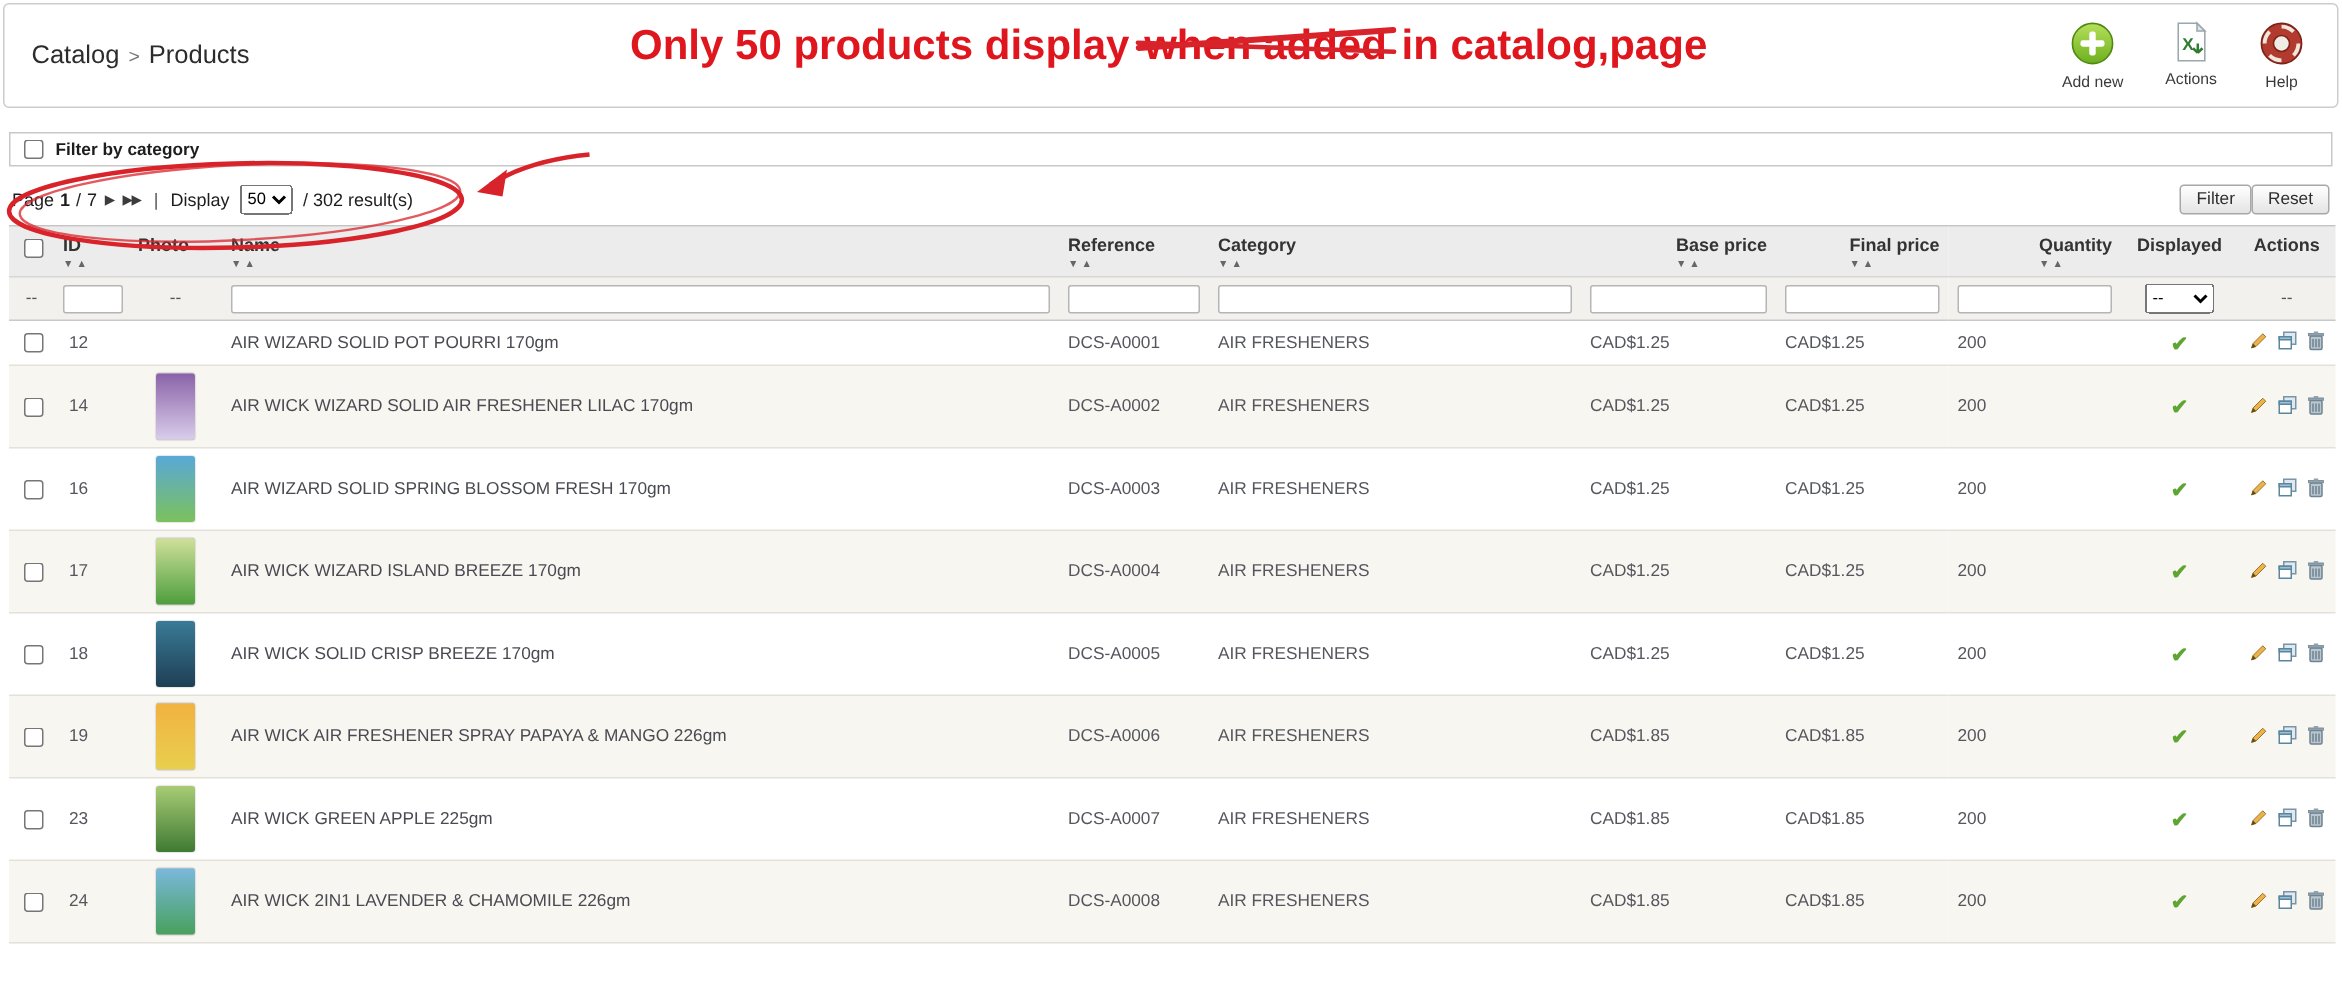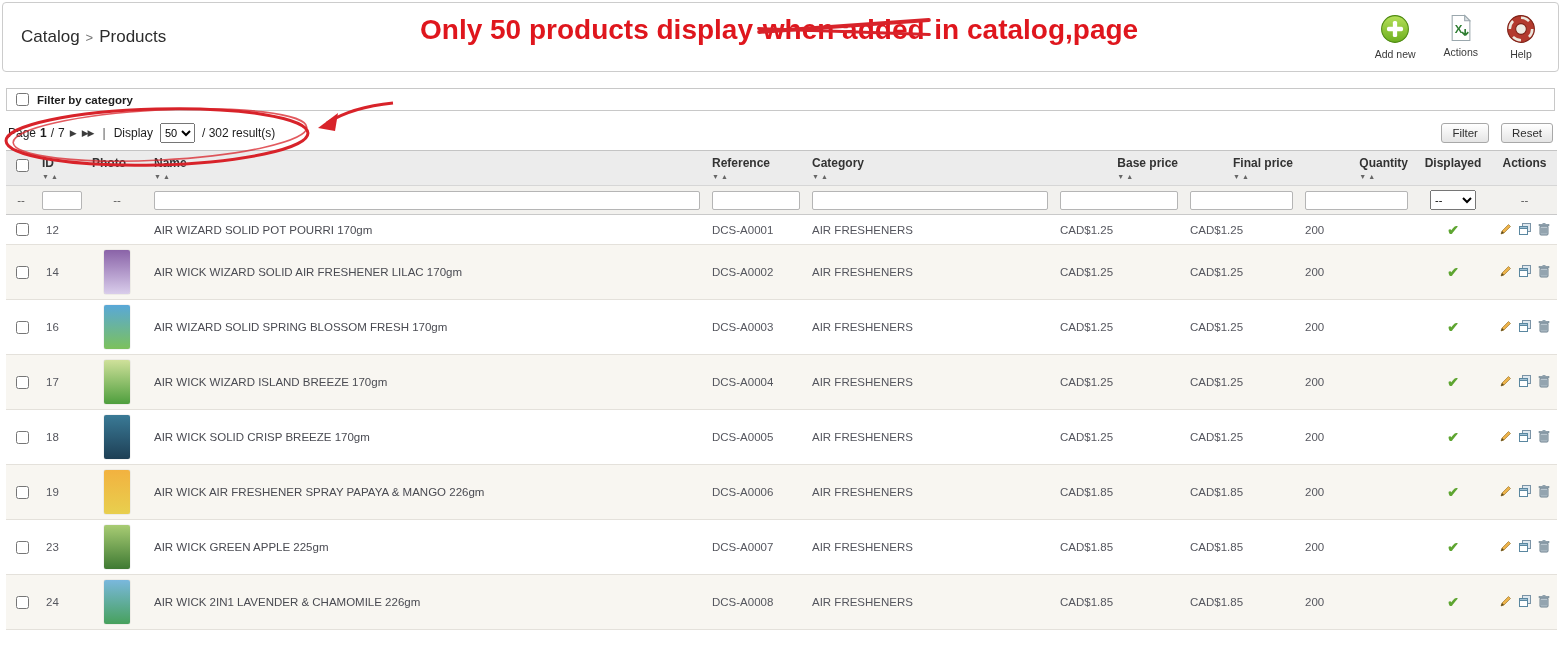--- a/index.html
+++ b/index.html
@@ -39,21 +39,21 @@
     display:flex; align-items:center; gap:5px; padding-left:5px;
     font-size:11.5px; font-weight:bold; color:#1d1d1d;
   }
 
   
   .pager-row { margin:12px 8px 7px; display:flex; align-items:center; font-size:12px; color:#1d1d1d; gap:4px; }
   .pg-current { font-weight:bold; }
   .pg-arrow { color:#3c3c3c; font-size:9px; cursor:pointer; margin:0 1px; letter-spacing:-1px; }
   .pg-divider { margin:0 4px; color:#555; }
   .display-select { margin:0 3px; font-size:11px; height:20px; }
-  .btns { margin-left:auto; display:flex; gap:12px; }
+  .btns { margin-left:auto; display:flex; gap:0; }
   .btn {
     background:linear-gradient(#ffffff,#e4e4e4); border:1px solid #a8a8a8; border-radius:3px;
     padding:3px 10px; font-size:11.5px; color:#2e2e2e; cursor:pointer;
   }
 
   
   table { width:1549px; margin:0 6px; border-collapse:collapse; table-layout:fixed; font-size:11.5px; }
   thead th {
     background:#ececec; border-top:1px solid #c4c4c4; border-bottom:1px solid #d6d6d6;
     padding:5px 6px 3px; vertical-align:top; text-align:left; font-size:12px; color:#333; font-weight:bold;

